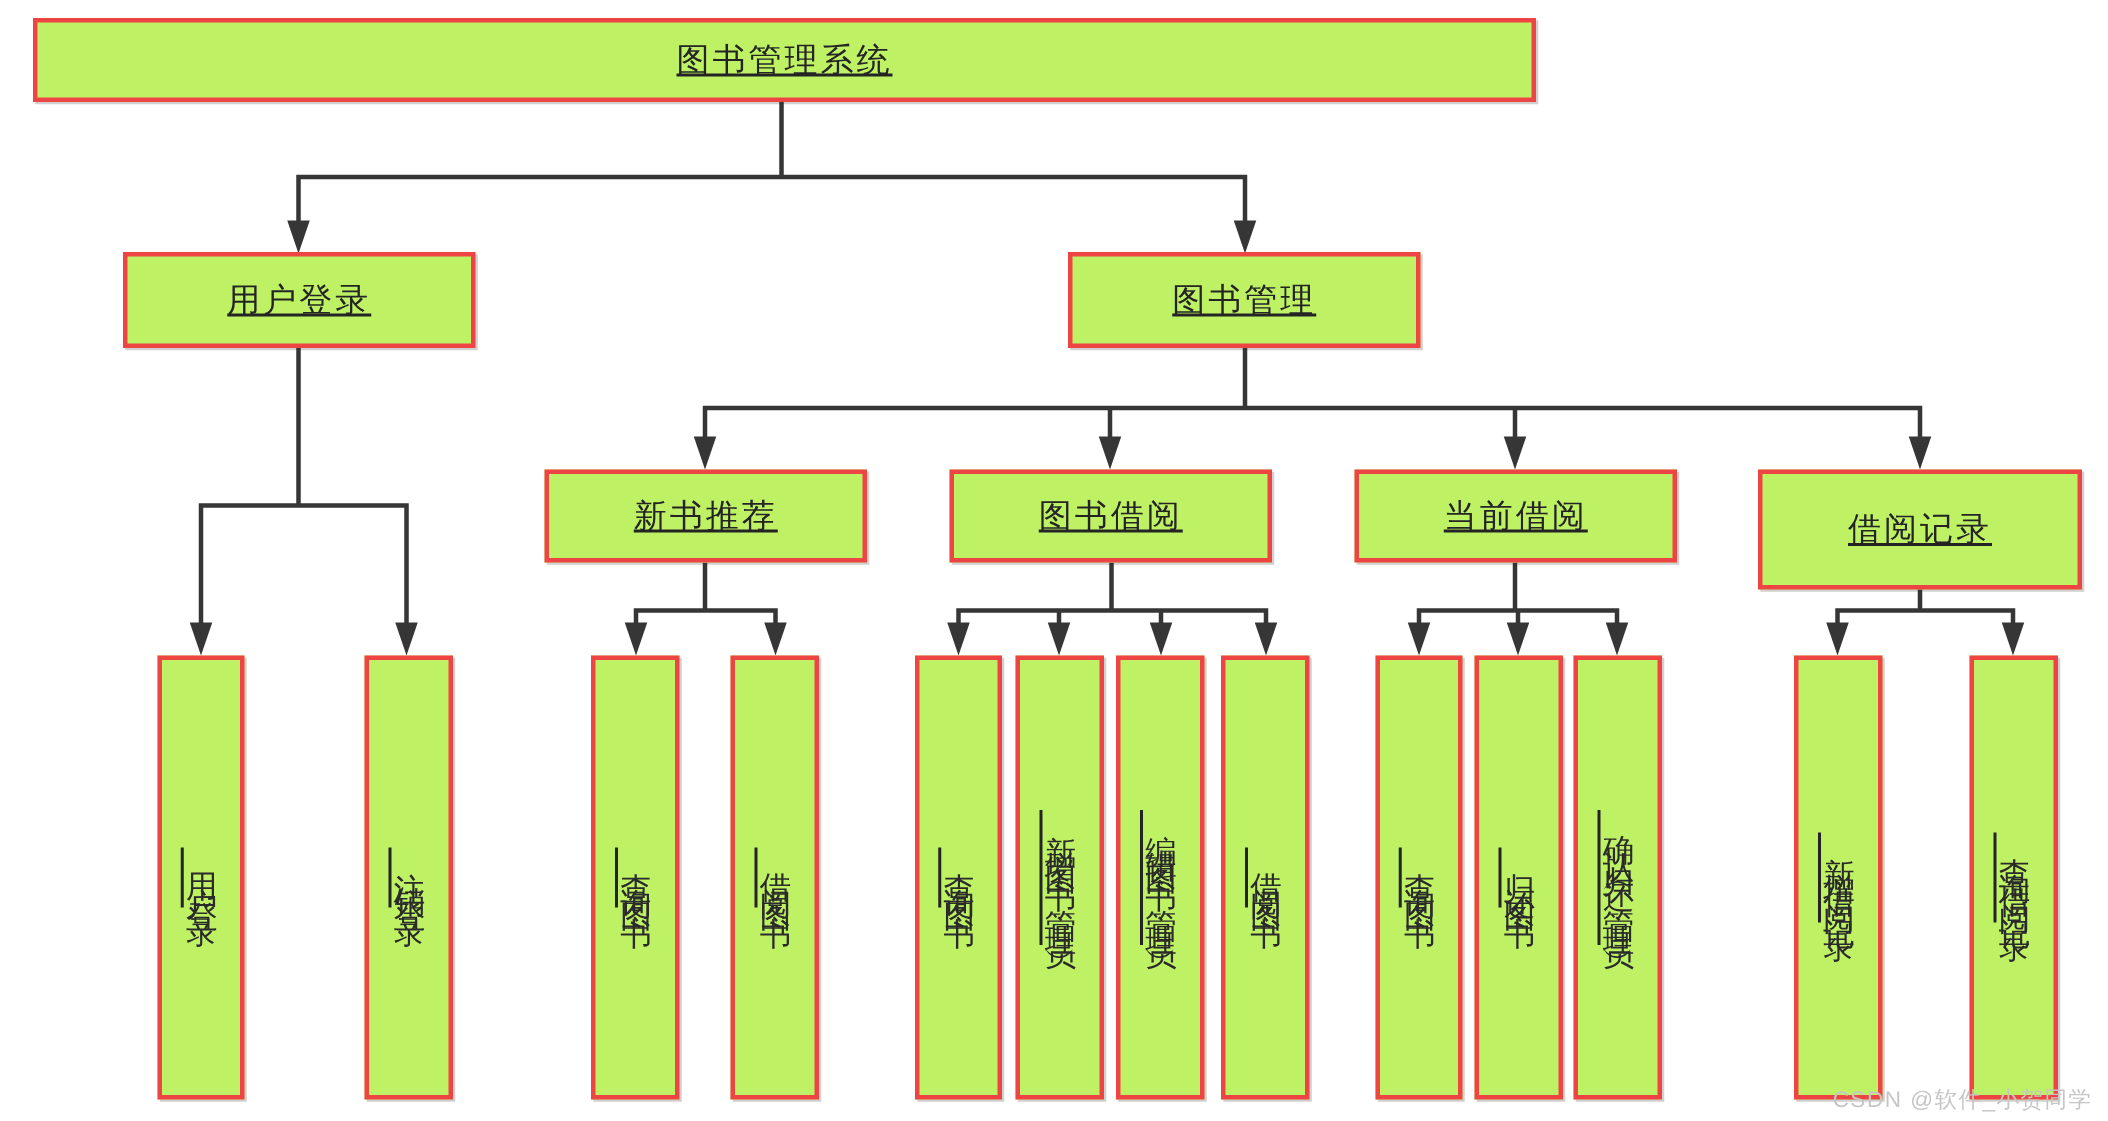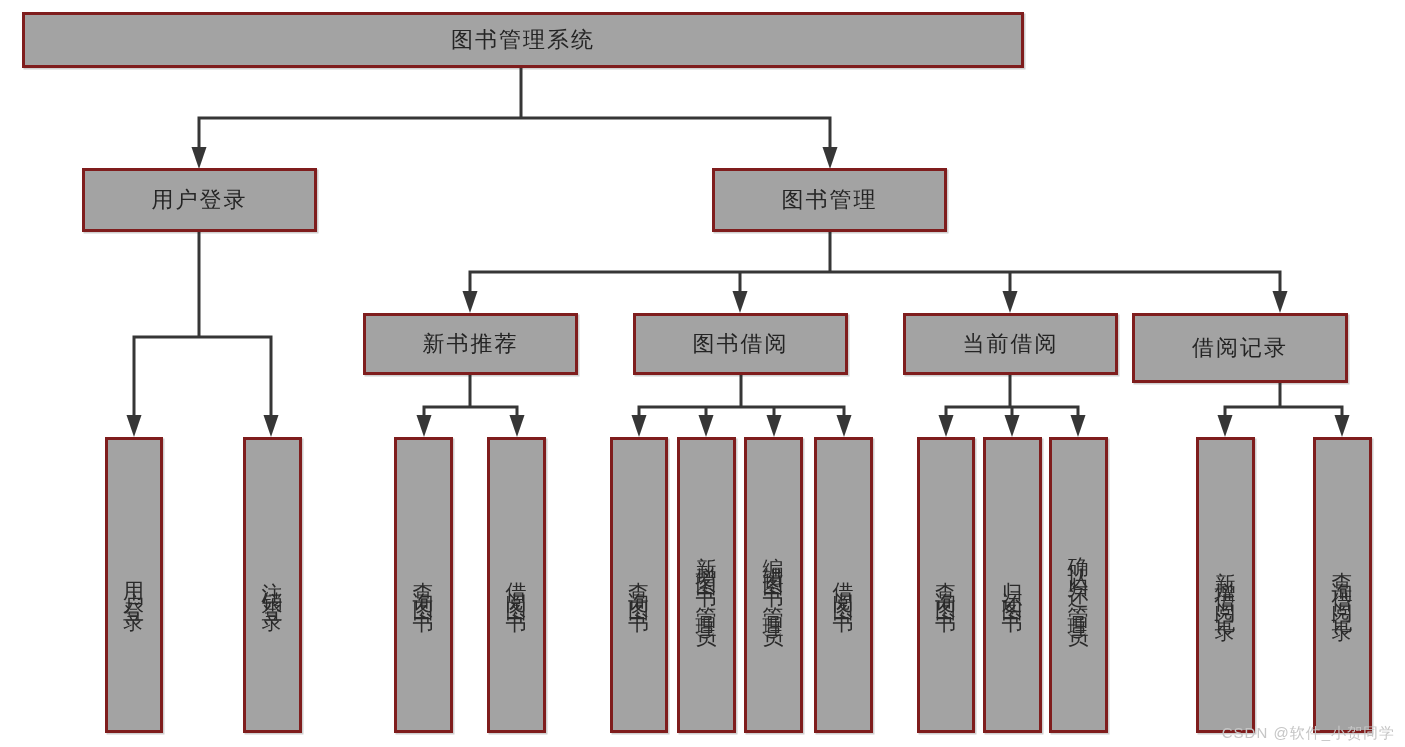--- a/index.html
+++ b/index.html
@@ -13,31 +13,32 @@
   }
   .wires {
     position: absolute;
     left: 0; top: 0;
     width: 1405px; height: 747px;
     z-index: 1;
   }
   .node {
     position: absolute;
     box-sizing: border-box;
-    background: #a3a3a3;
-    border: 3px solid #7f1d1d;
+    background: #bef264;
+    border: 3px solid #ef4444;
     box-shadow: 1.5px 1.5px 0 rgba(40,40,40,0.22);
     display: flex;
     align-items: center;
     justify-content: center;
     color: #242424;
     font-size: 22px;
     letter-spacing: 2px;
     z-index: 2;
     white-space: nowrap;
+    text-decoration: underline;
   }
   .leaf { z-index: 2; }
   .vtext {
     writing-mode: vertical-rl;
     text-orientation: mixed;
     font-size: 21px;
     line-height: 1;
     letter-spacing: 10px;
     color: #2a2a2a;
   }
@@ -98,21 +99,21 @@
   </svg>
 
   <div class="node" style="left:22px; top:12px; width:1002px; height:56px;">图书管理系统</div>
 
   <div class="node" style="left:82px; top:168px; width:235px; height:64px;">用户登录</div>
   <div class="node" style="left:712px; top:168px; width:235px; height:64px;">图书管理</div>
 
   <div class="node" style="left:363px; top:313px; width:215px; height:62px;">新书推荐</div>
   <div class="node" style="left:903px; top:313px; width:215px; height:62px;">当前借阅</div>
   <div class="node" style="left:633px; top:313px; width:215px; height:62px;">图书借阅</div>
-  <div class="node" style="left:1132px; top:313px; width:216px; height:70px;">借阅记录</div>
+  <div class="node" style="left:1172px; top:313px; width:216px; height:80px;">借阅记录</div>
 
   <div class="node leaf" style="left:105px; top:437px; width:58px; height:296px;">
     <span class="vtext">用户登录</span>
   </div>
   <div class="node leaf" style="left:243px; top:437px; width:59px; height:296px;">
     <span class="vtext">注销登录</span>
   </div>
 
   <div class="node leaf" style="left:394px; top:437px; width:59px; height:296px;">
     <span class="vtext">查询图书</span>

